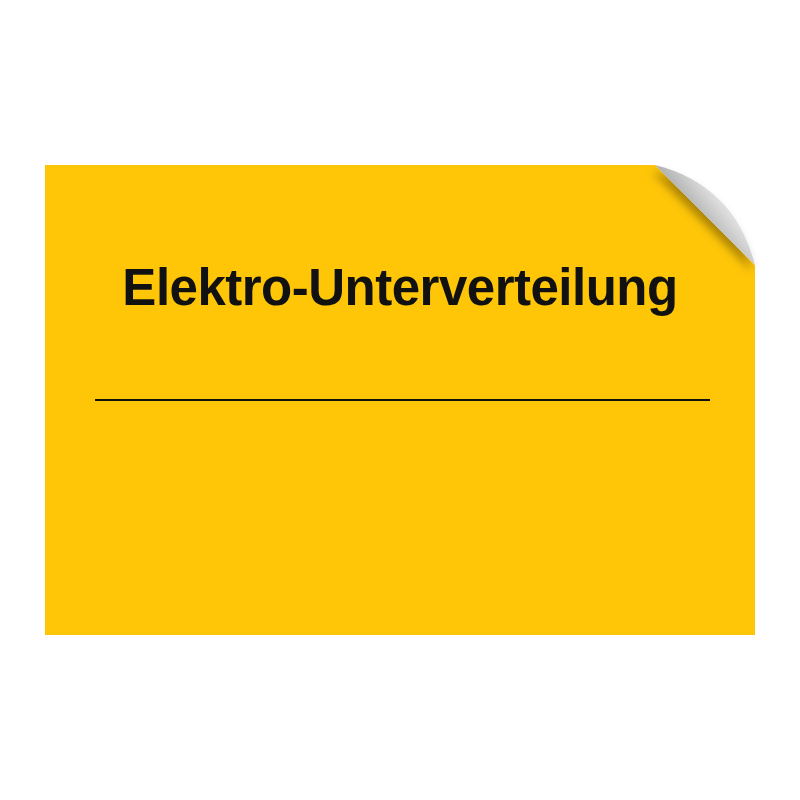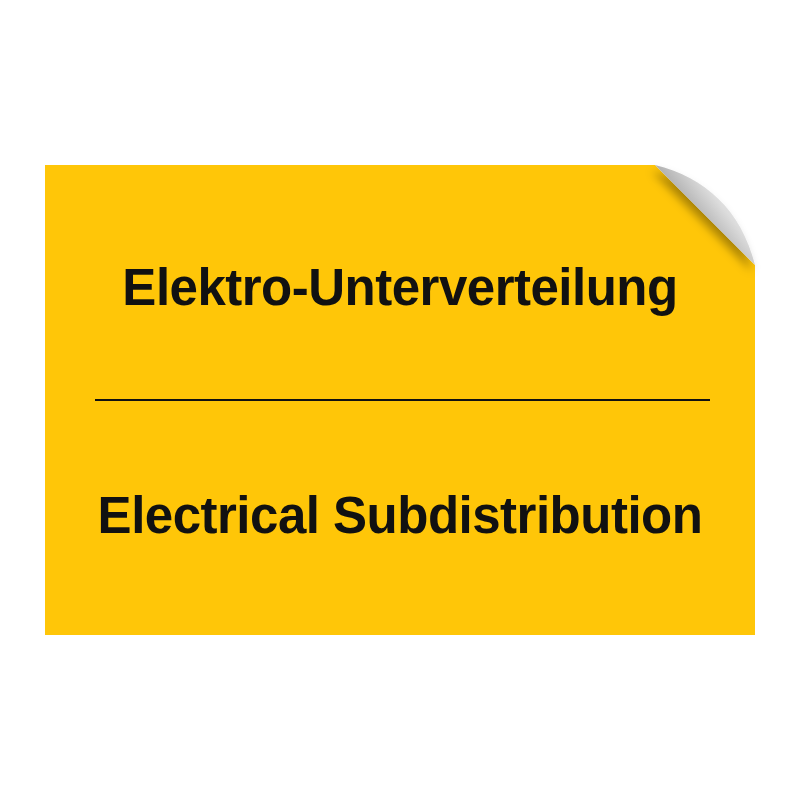--- a/index.html
+++ b/index.html
@@ -59,21 +59,20 @@
 <body>
 
 <div class="stage">
 
   <div class="sign">
 
     <div class="sign-title title-de">Elektro-Unterverteilung</div>
 
     <div class="divider"></div>
 
-    <div class="sign-title title-en">Electrical Subdistribution</div>
 
     <svg class="curl" viewBox="0 0 110 110" width="110" height="110">
       <defs>
         <linearGradient id="curlGrad" gradientUnits="userSpaceOnUse" x1="108" y1="18" x2="52" y2="62">
           <stop offset="0" stop-color="#FDFDFD"></stop>
           <stop offset="0.55" stop-color="#DCDCDC"></stop>
           <stop offset="1" stop-color="#A8A8A8"></stop>
         </linearGradient>
         <filter id="curlShadow" x="-60%" y="-60%" width="240%" height="240%">
           <feDropShadow dx="-3" dy="6" stdDeviation="5" flood-color="#000000" flood-opacity="0.35"></feDropShadow>

